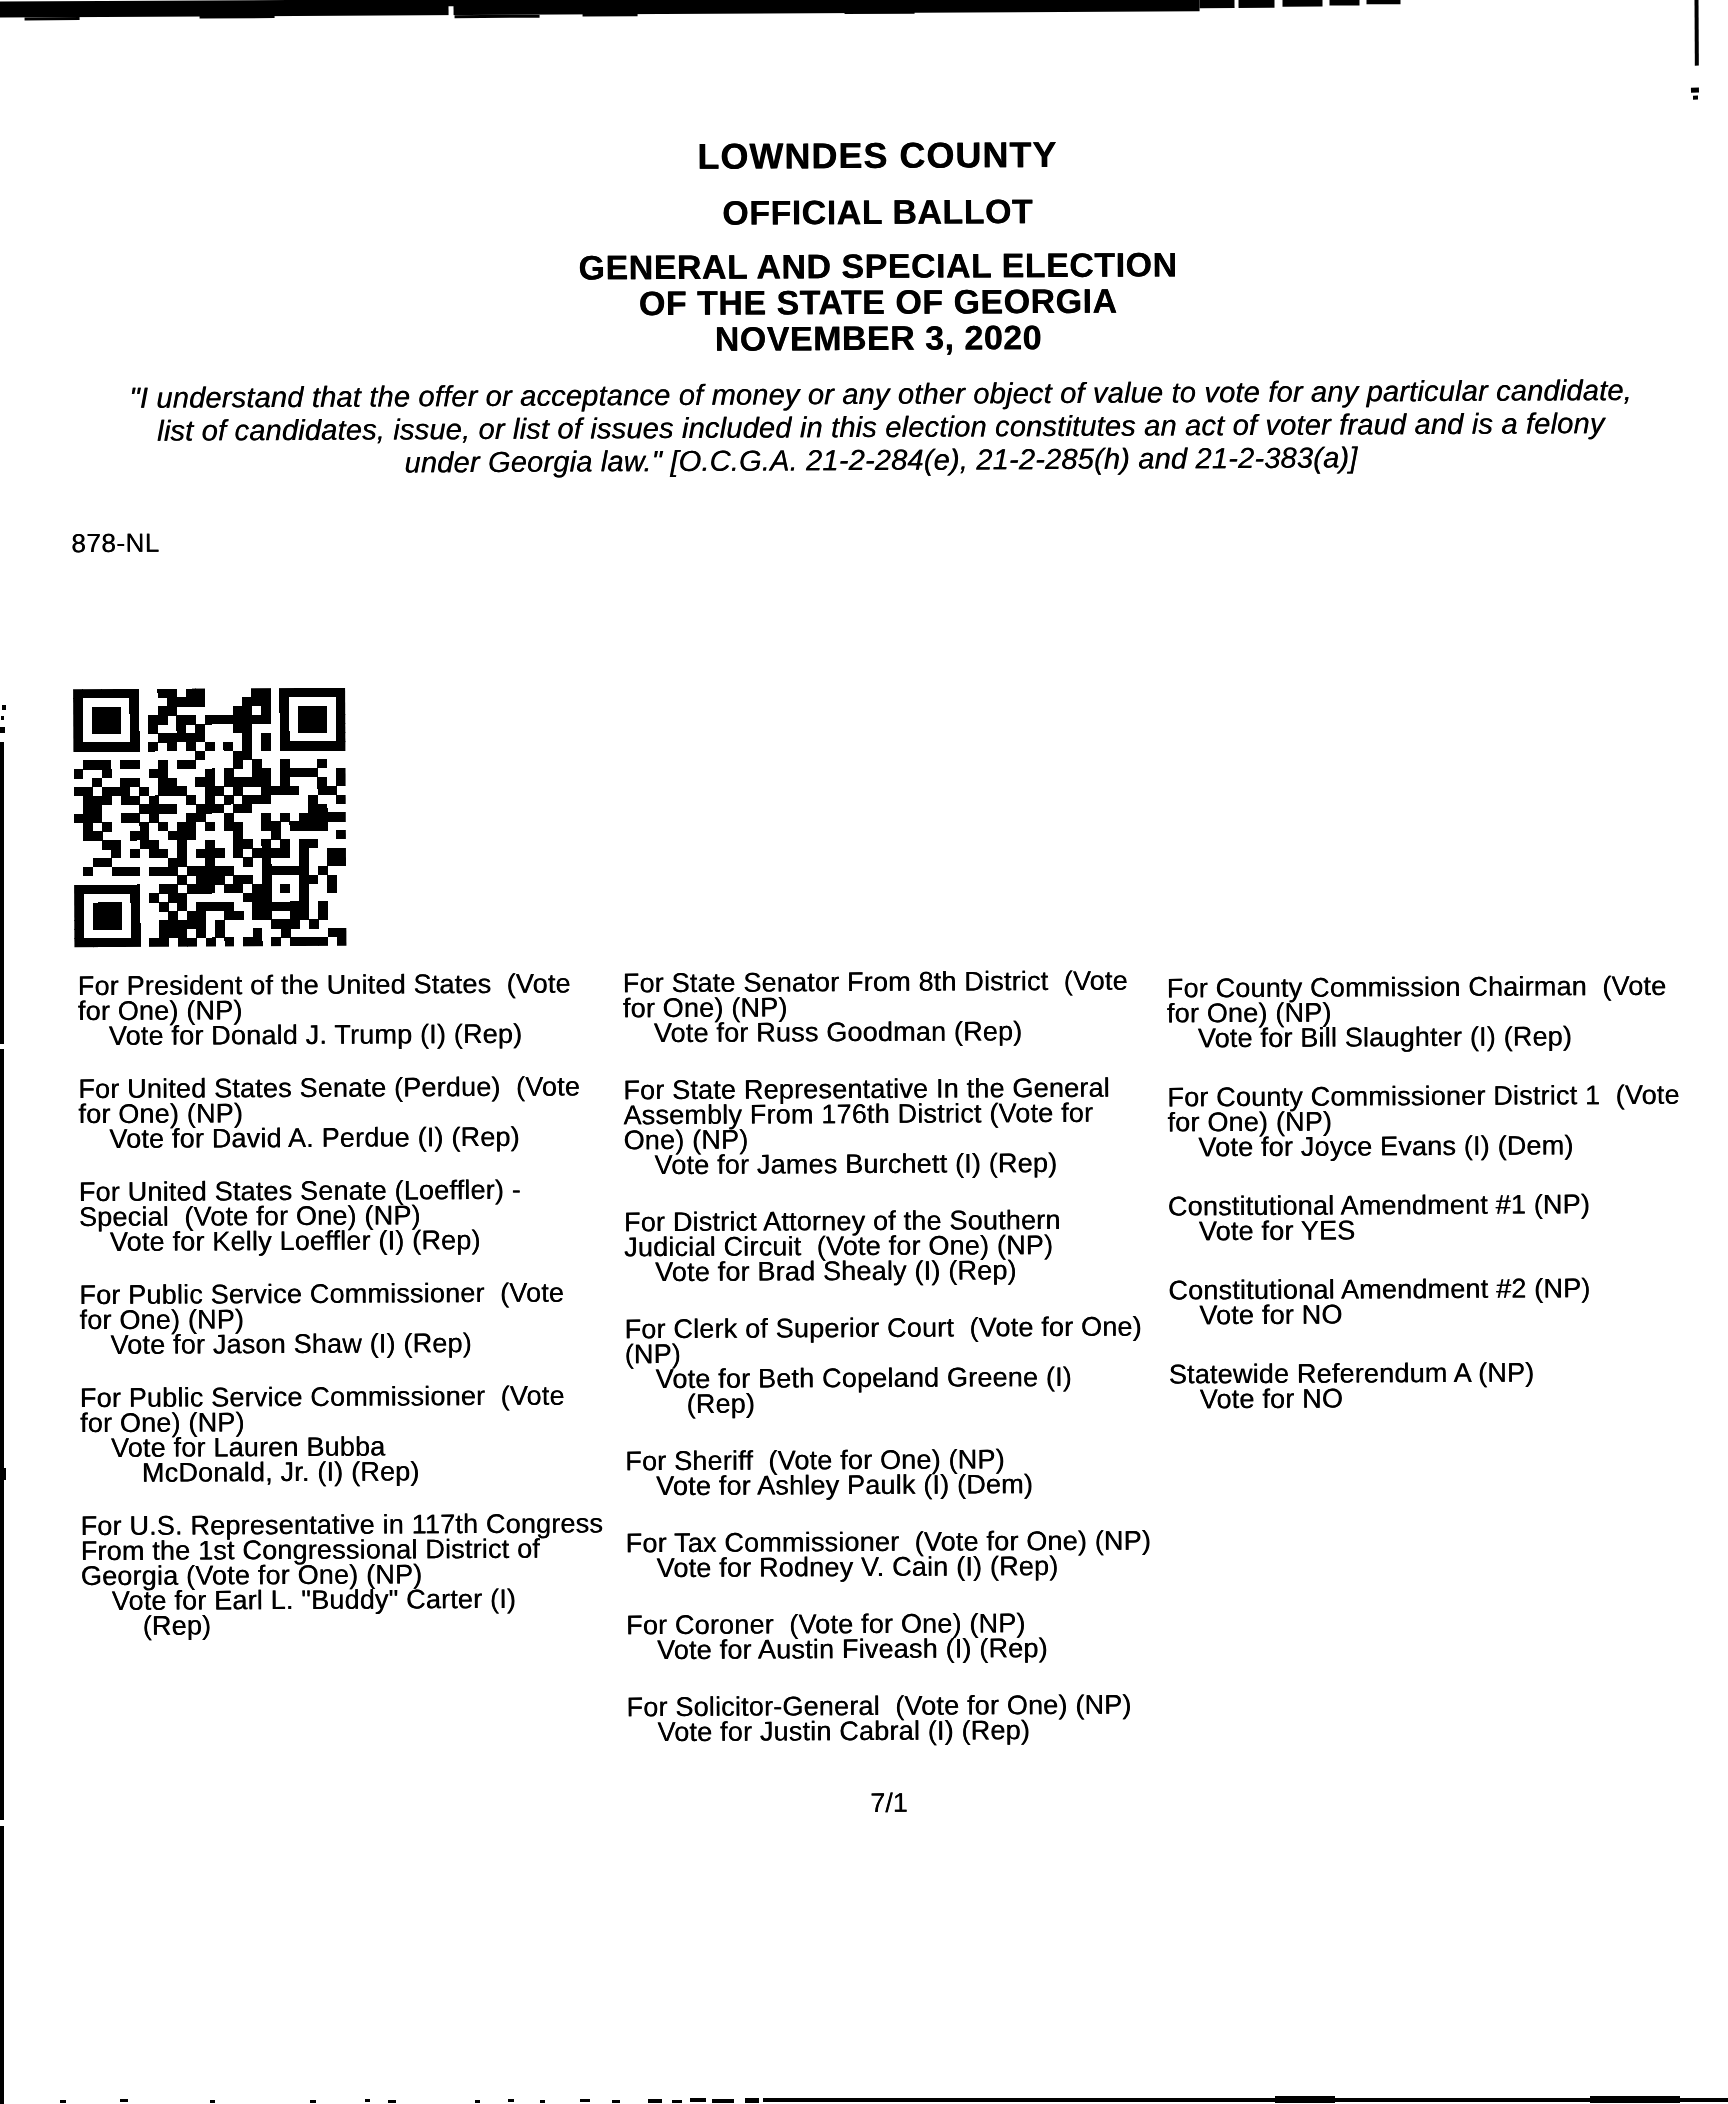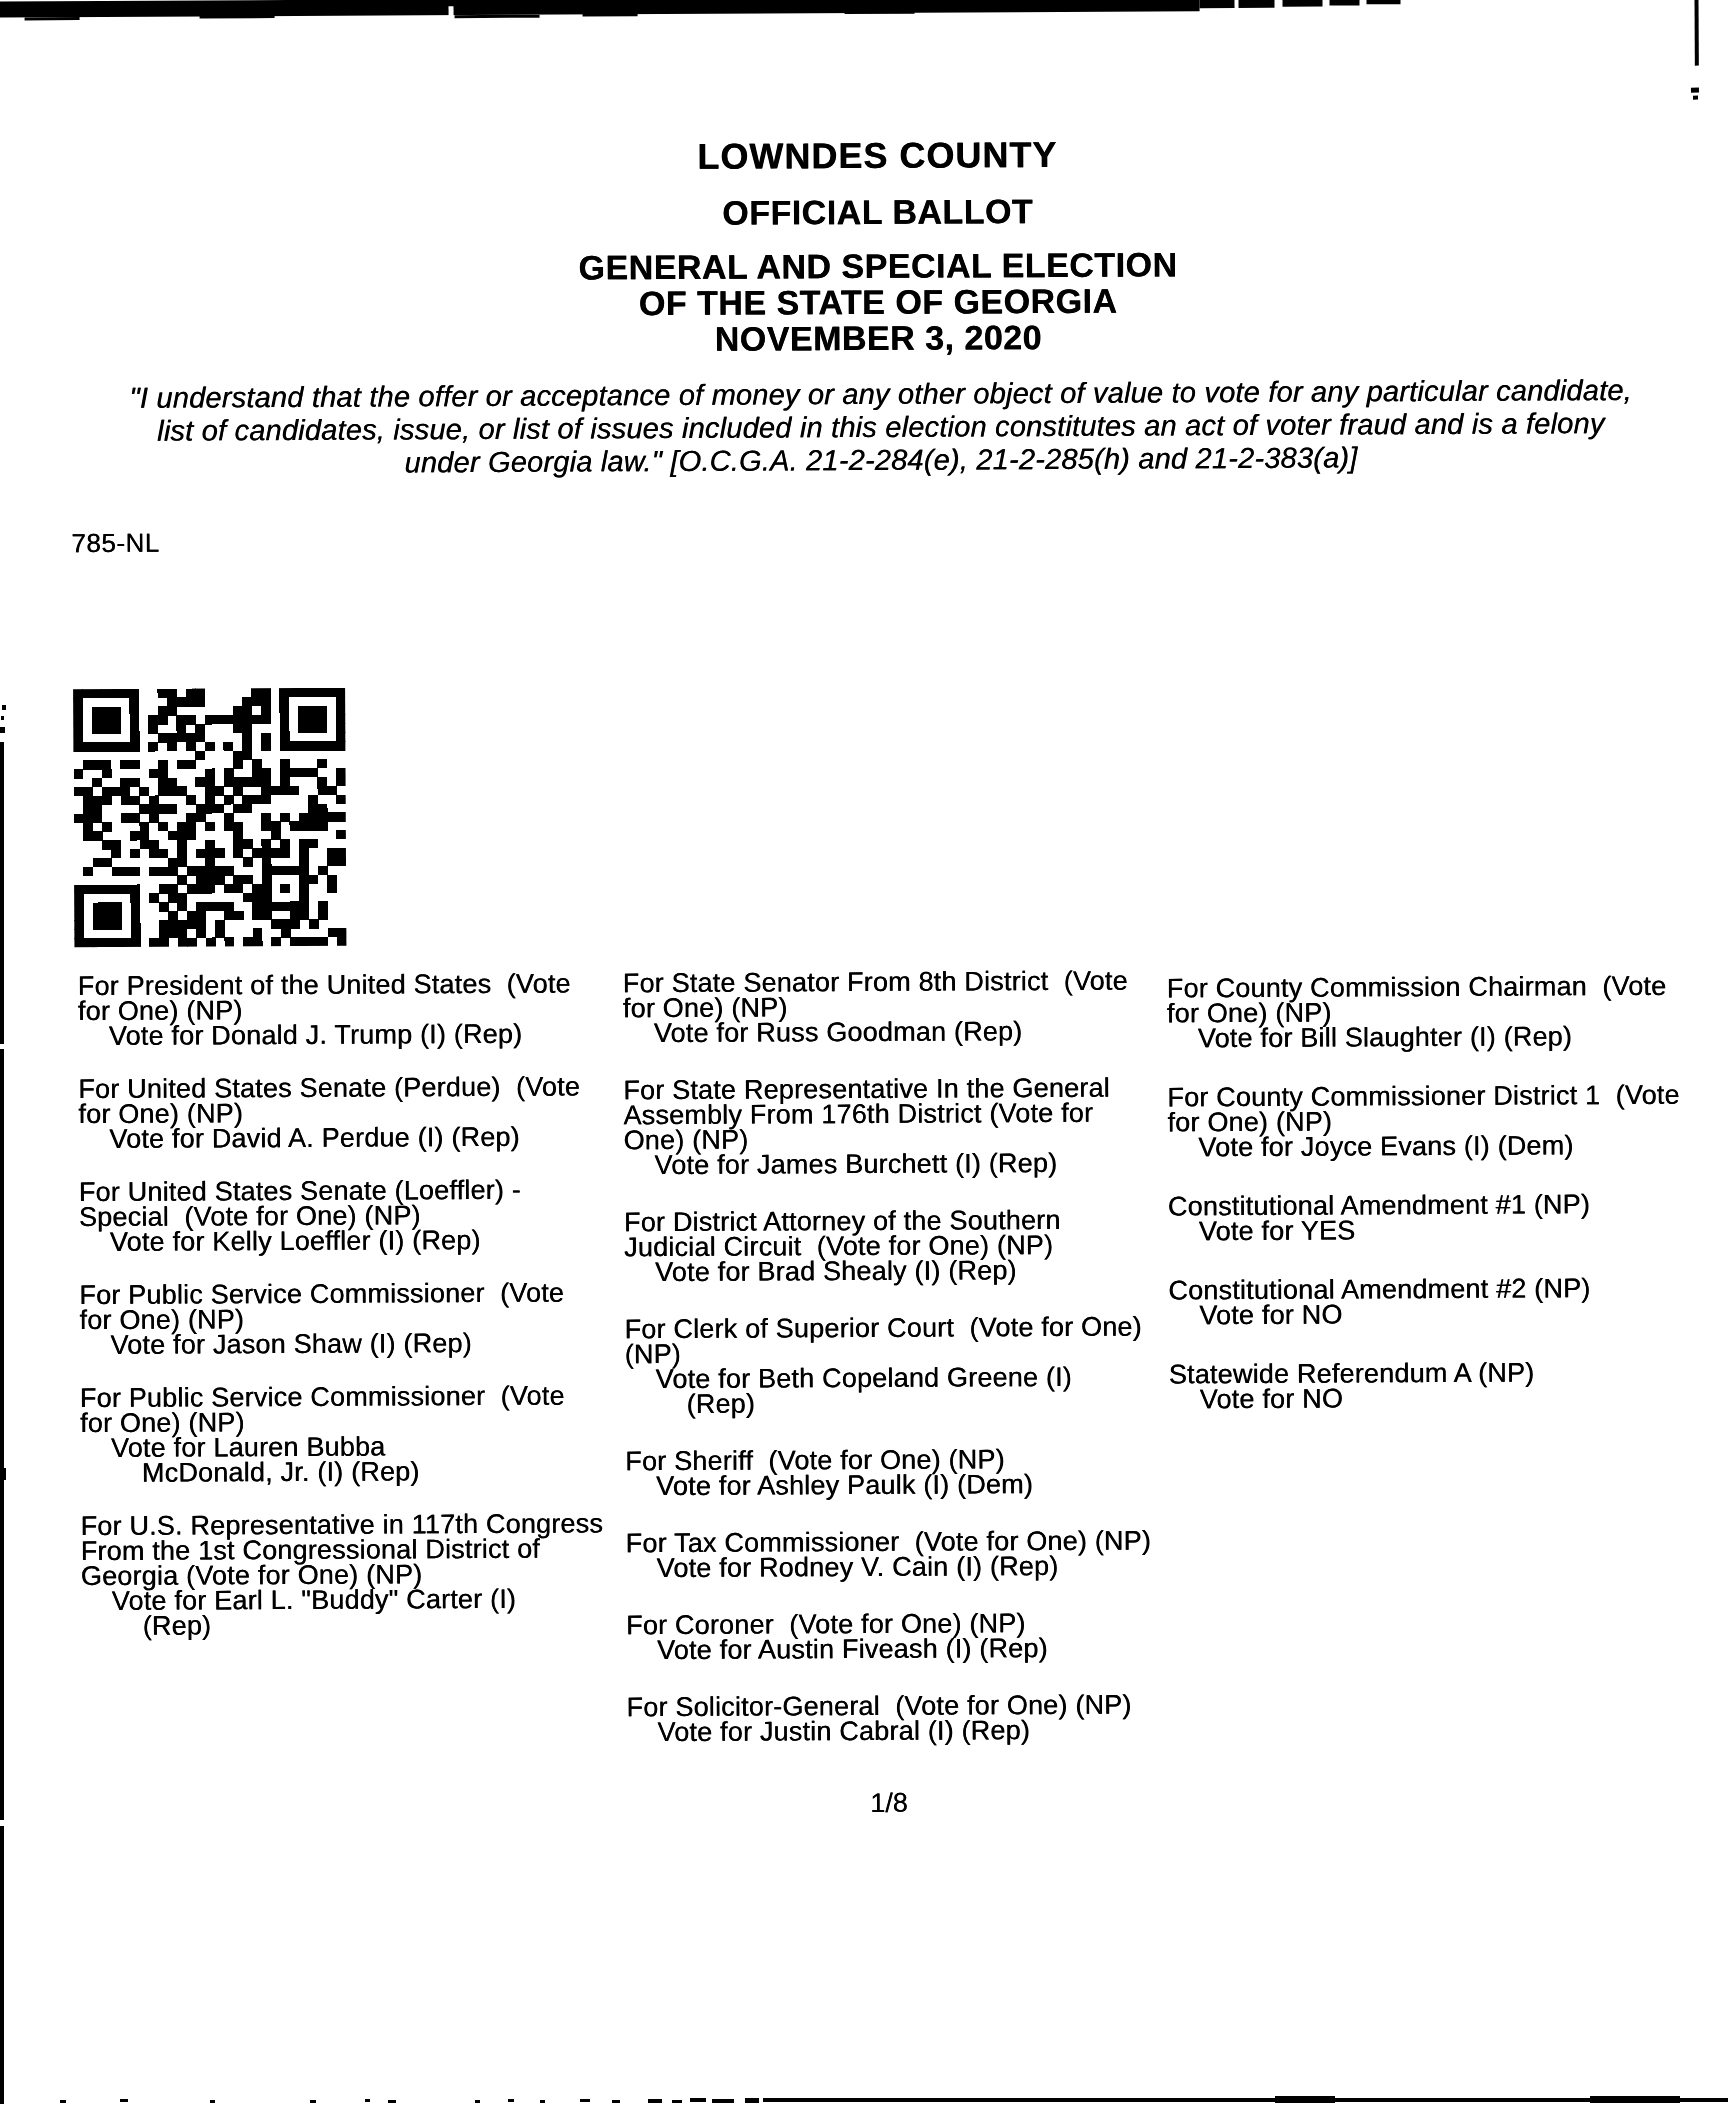--- a/index.html
+++ b/index.html
@@ -76,21 +76,21 @@
     <div class="ballot-type thick">OFFICIAL BALLOT</div>
     <div class="election-title thick">GENERAL AND SPECIAL ELECTION
 OF THE STATE OF GEORGIA
 NOVEMBER 3, 2020</div>
   </div>
 
   <div class="disclaimer thick">"I understand that the offer or acceptance of money or any other object of value to vote for any particular candidate,
 list of candidates, issue, or list of issues included in this election constitutes an act of voter fraud and is a felony
 under Georgia law." [O.C.G.A. 21-2-284(e), 21-2-285(h) and 21-2-383(a)]</div>
 
-  <div class="ballot-style thick">785-NL</div>
+  <div class="ballot-style thick">878-NL</div>
 
   <div id="qr-code"><svg width="272" height="258" xmlns="http://www.w3.org/2000/svg" fill="#000" shape-rendering="crispEdges">
         <rect x="0.0" y="0.0" width="9.9" height="9.4"></rect>
         <rect x="9.4" y="0.0" width="9.9" height="9.4"></rect>
         <rect x="18.8" y="0.0" width="9.9" height="9.4"></rect>
         <rect x="28.1" y="0.0" width="9.9" height="9.4"></rect>
         <rect x="37.5" y="0.0" width="9.9" height="9.4"></rect>
         <rect x="46.9" y="0.0" width="9.9" height="9.4"></rect>
         <rect x="56.3" y="0.0" width="9.9" height="9.4"></rect>
         <rect x="84.4" y="0.0" width="9.9" height="9.4"></rect>
@@ -562,21 +562,21 @@
 for One) (NP)
     Vote for Joyce Evans (I) (Dem)</pre>
     <pre class="contest thick">Constitutional Amendment #1 (NP)
     Vote for YES</pre>
     <pre class="contest thick">Constitutional Amendment #2 (NP)
     Vote for NO</pre>
     <pre class="contest thick">Statewide Referendum A (NP)
     Vote for NO</pre>
   </div>
 
-  <div class="page-number thick">1/8</div>
+  <div class="page-number thick">7/1</div>
 
 </div>
 
 <div>
   <div class="artifact" style="left:2px;top:705px;width:4px;height:5px;"></div>
   <div class="artifact" style="left:1px;top:716px;width:3px;height:4px;"></div>
   <div class="artifact" style="left:0;top:727px;width:5px;height:6px;"></div>
   <div class="artifact" style="left:0;top:742px;width:4px;height:1362px;"></div>
   <div class="artifact" style="left:0;top:1468px;width:6px;height:12px;"></div>
   <div class="artifact white" style="left:0;top:1044px;width:4px;height:5px;"></div>

